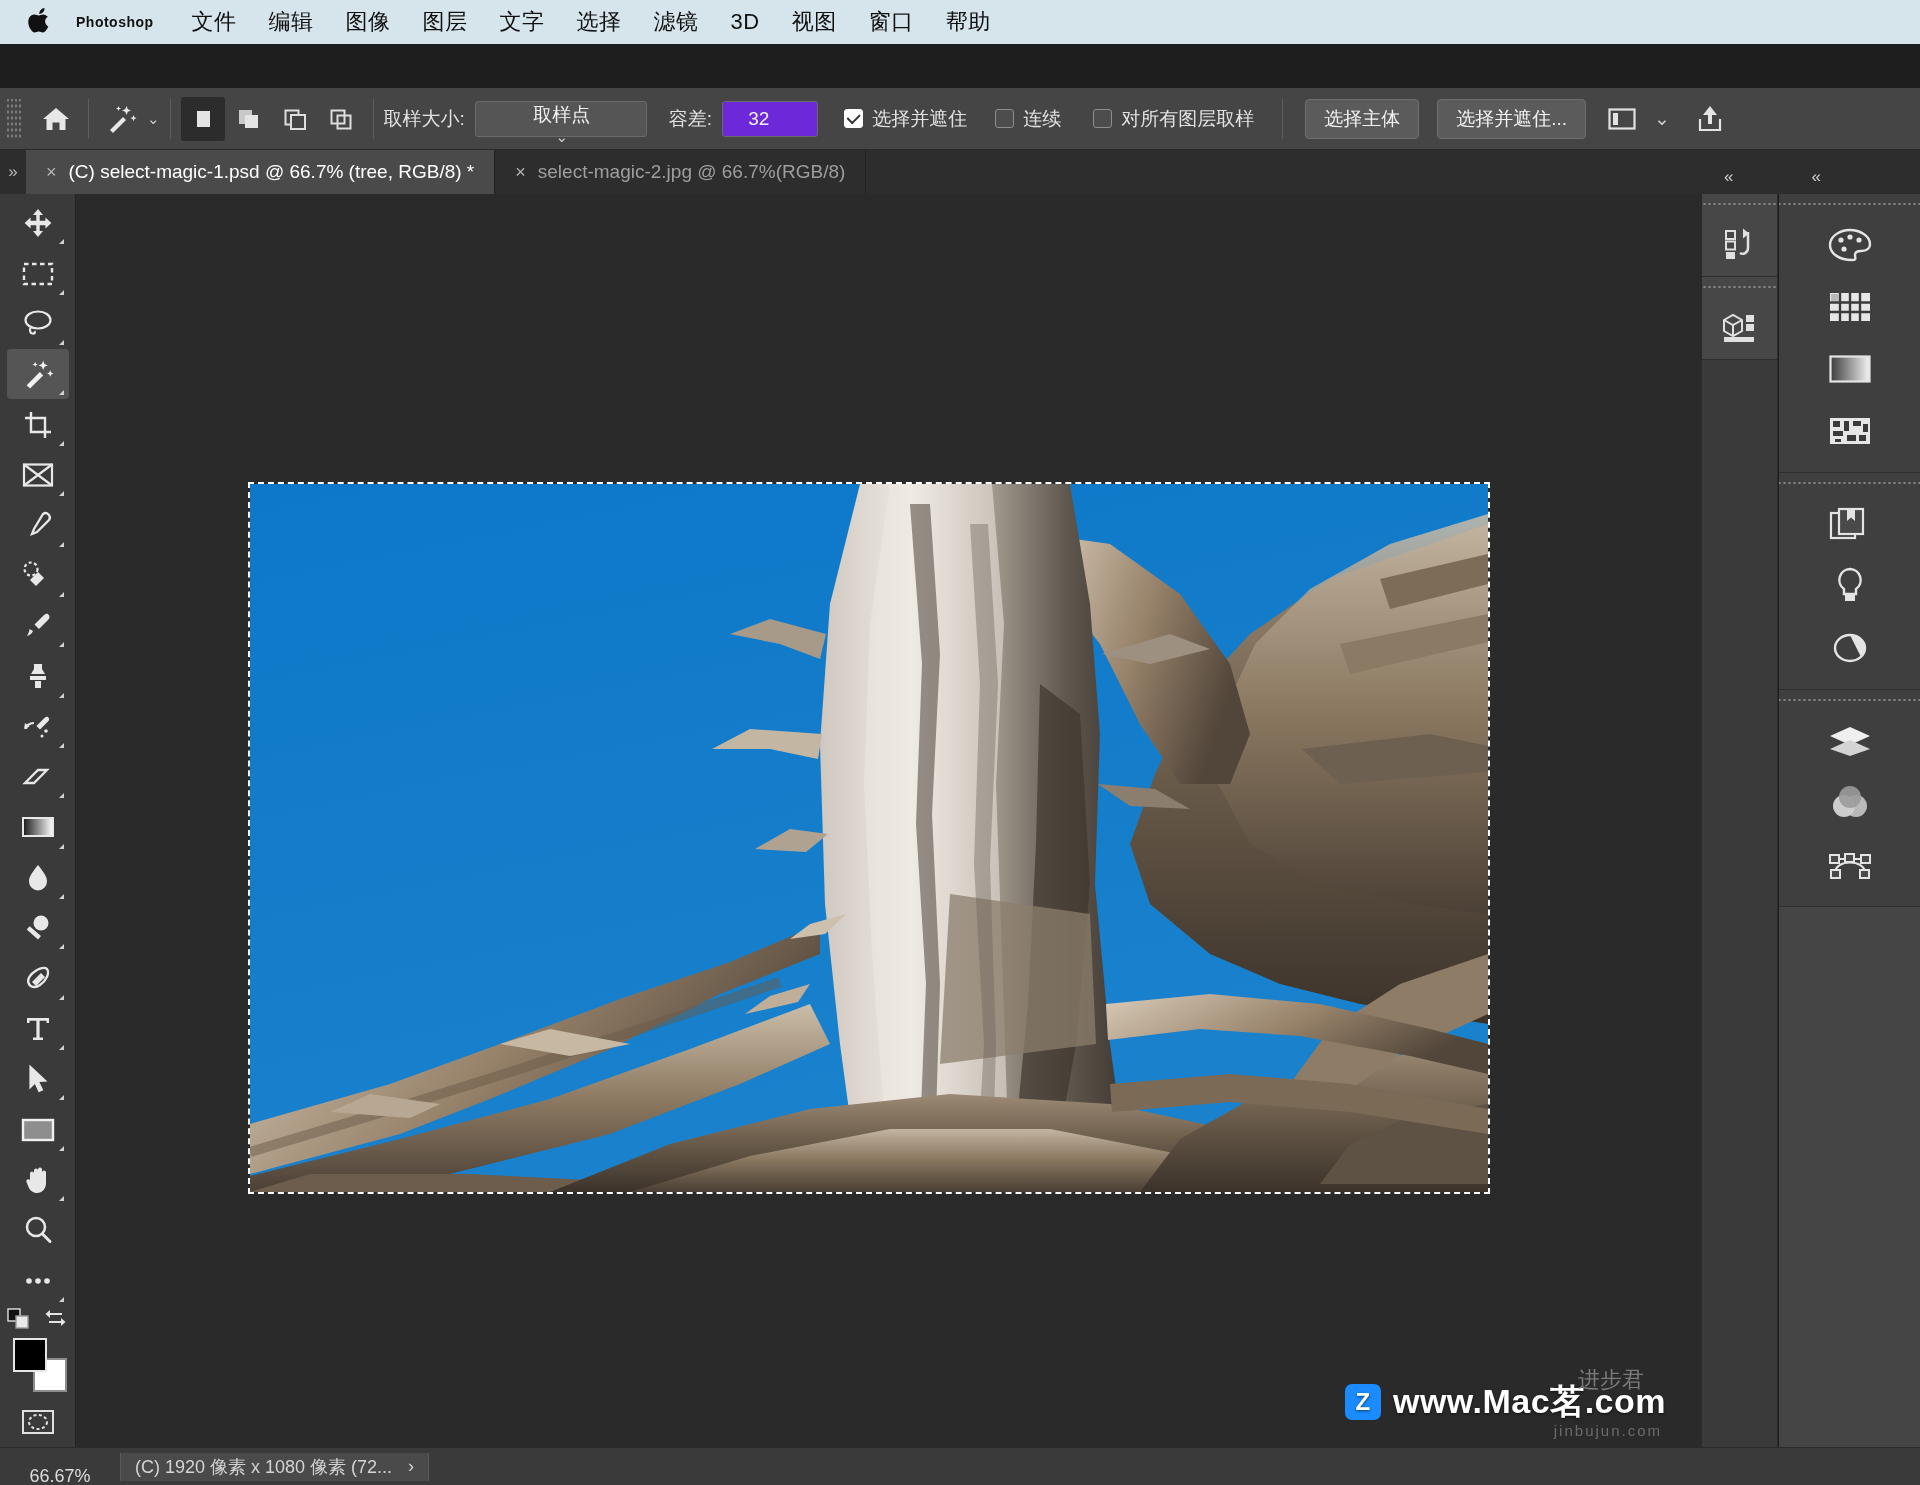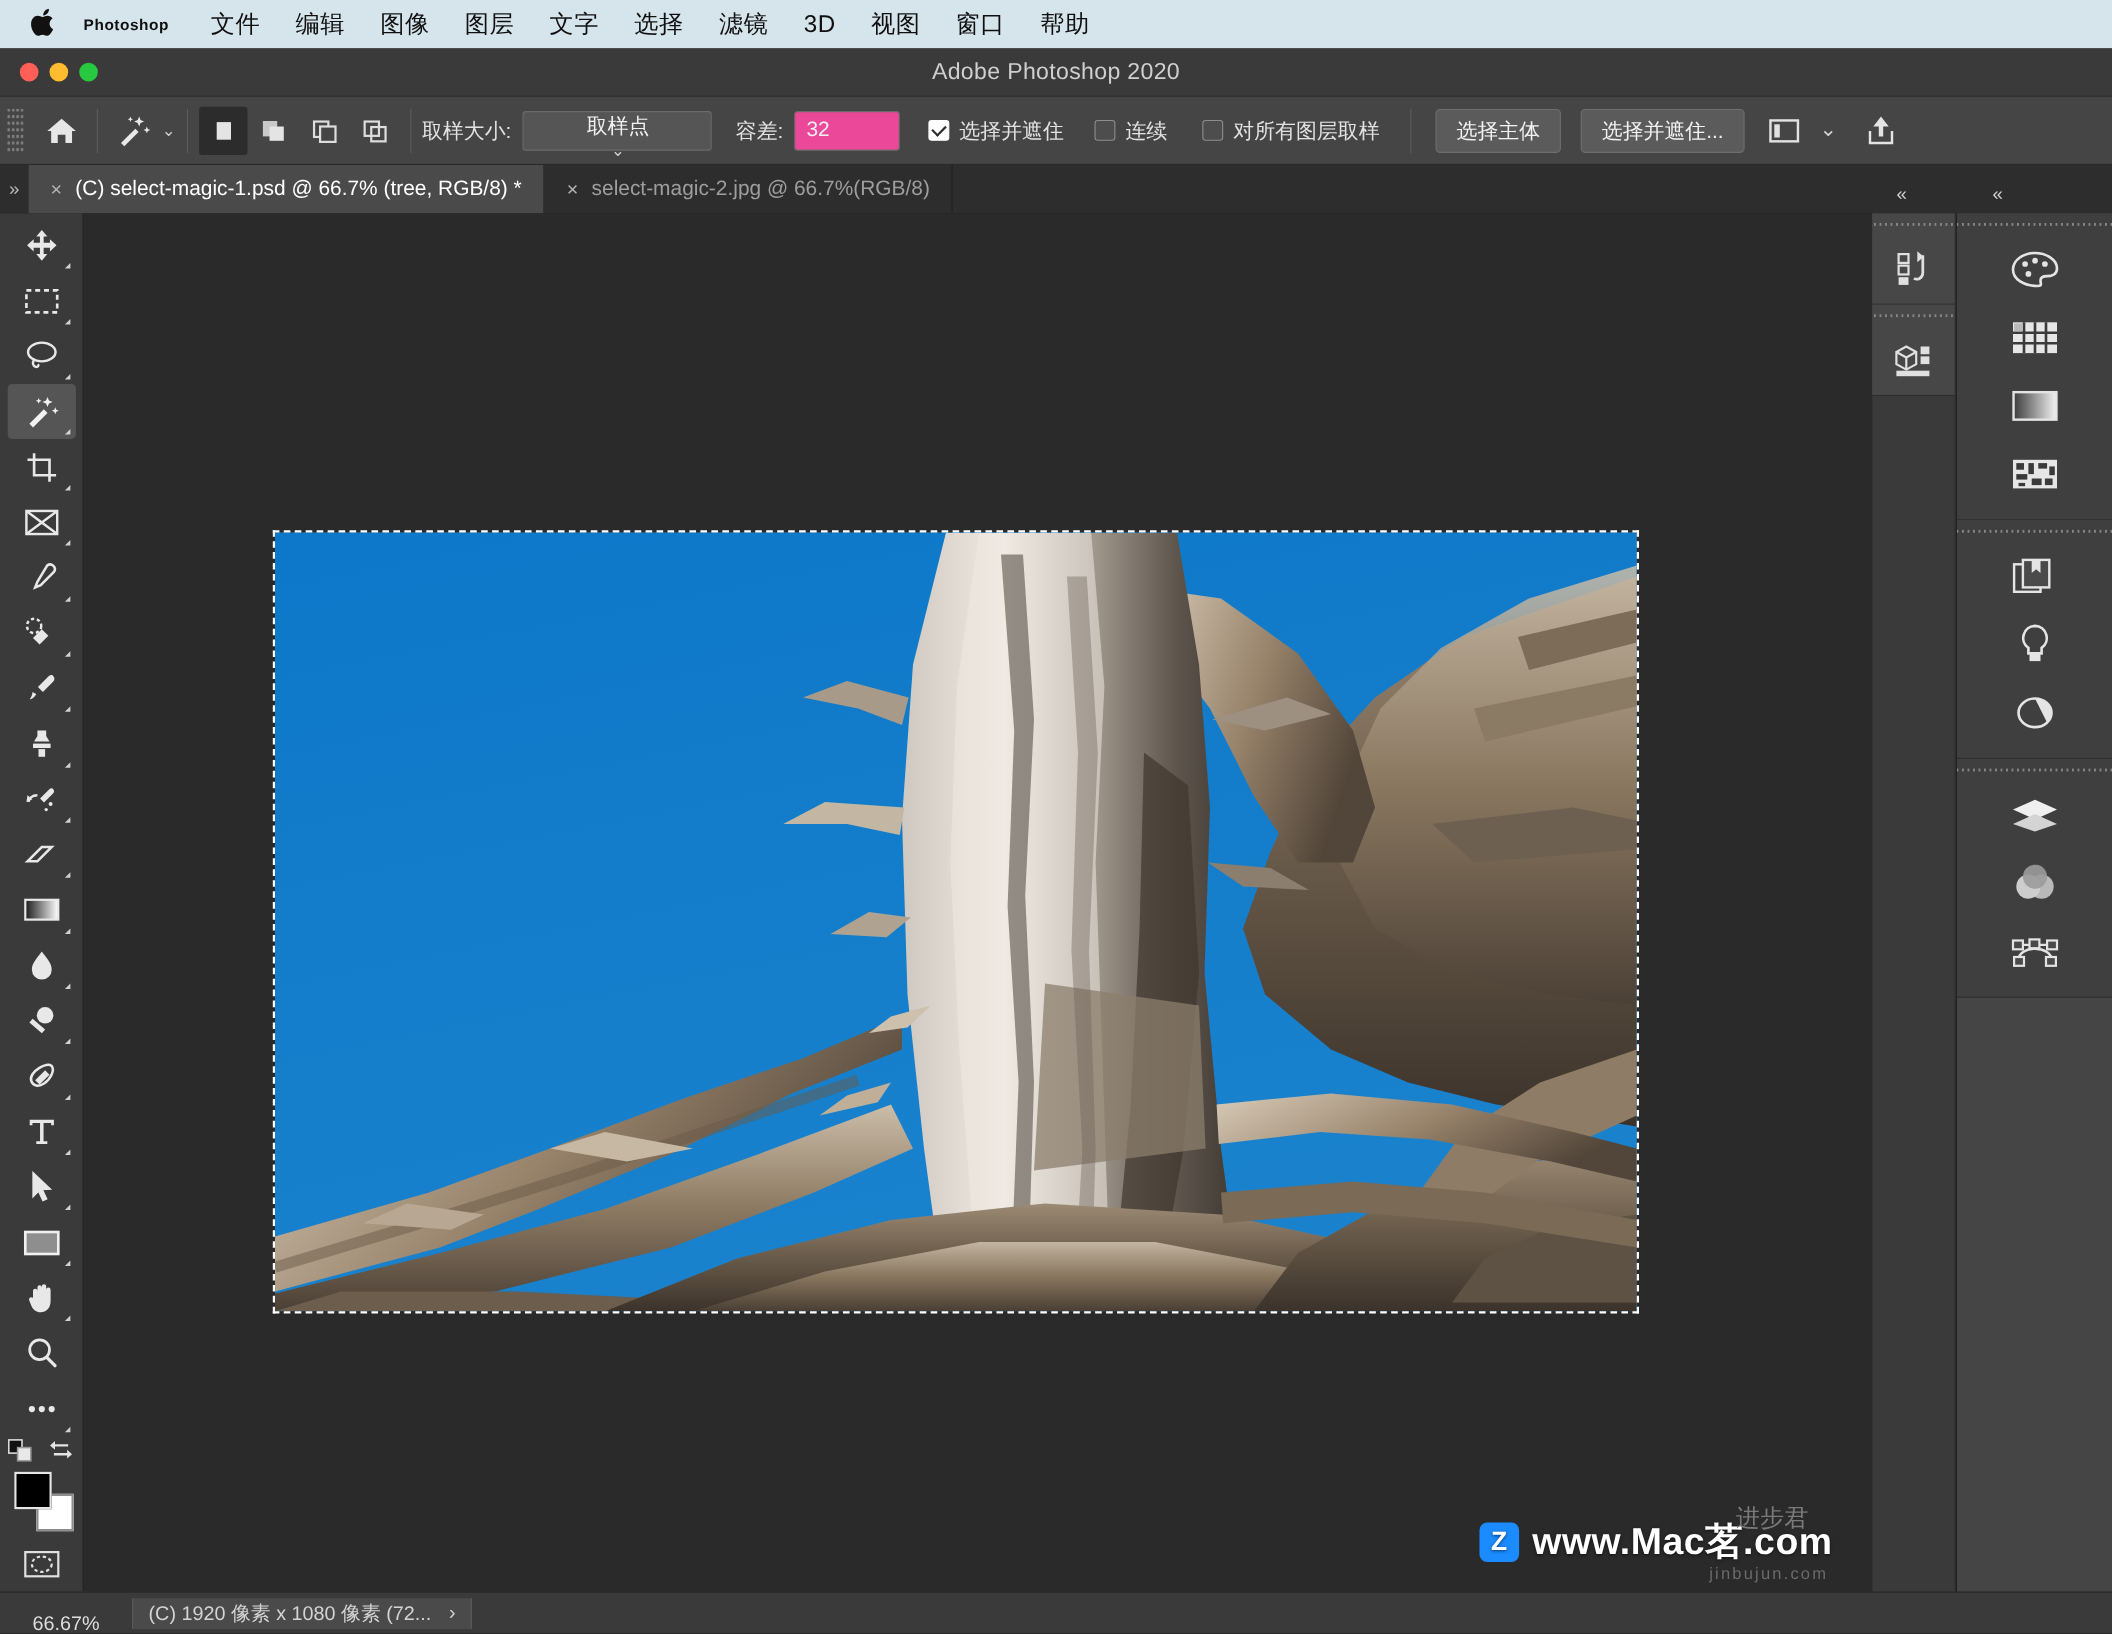--- a/index.html
+++ b/index.html
@@ -72,23 +72,23 @@
   .sm.active { background: #2c2c2c; }
   .ob-label { white-space: nowrap; margin-right: 10px; font-size: 19px; }
   .ob-select {
     background: #555; border: 1px solid #6a6a6a; border-radius: 3px;
     height: 36px; min-width: 172px; color: #f0f0f0; font-size: 19px;
     display: flex; align-items: center; justify-content: space-between;
     padding: 0 10px 0 12px;
     flex-direction: column;
   }
   .ob-input {
-    background: #ec4899; border: 1px solid #6a6a6a; border-radius: 3px;
+    background: #6d28d9; border: 1px solid #6a6a6a; border-radius: 3px;
     height: 36px; width: 96px; color: #f0f0f0; font-size: 19px;
-    display: flex; align-items: center; padding-left: 10px;
+    display: flex; align-items: center; padding-left: 25px;
   }
   .ob-check { display: flex; align-items: center; gap: 9px; white-space: nowrap; }
   .cbox {
     width: 19px; height: 19px; border-radius: 3px;
     border: 1px solid #8d8d8d; background: #4d4d4d;
     display: flex; align-items: center; justify-content: center;
   }
   .cbox.on { background: #ffffff; border-color: #ffffff; }
   .cbox.on::after {
     content: ""; width: 10px; height: 6px; border-left: 2.4px solid #2f2f2f;
@@ -239,28 +239,20 @@
     <span class="mi">图层</span>
     <span class="mi">文字</span>
     <span class="mi">选择</span>
     <span class="mi">滤镜</span>
     <span class="mi">3D</span>
     <span class="mi">视图</span>
     <span class="mi">窗口</span>
     <span class="mi">帮助</span>
   </div>
 
-  <div class="titlebar">
-    <div class="traffic">
-      <span class="dot red"></span>
-      <span class="dot yellow"></span>
-      <span class="dot green"></span>
-    </div>
-    <div class="title-text">Adobe Photoshop 2020</div>
-  </div>
 
   <div class="optionsbar">
     <div class="grip"></div>
 
     <div class="ob-btn ob-home">
       <svg width="30" height="28" viewBox="0 0 30 28">
         <path fill="#e6e6e6" d="M15 3 L28 14 L24.5 14 L24.5 25 L18.5 25 L18.5 17.5 L11.5 17.5 L11.5 25 L5.5 25 L5.5 14 L2 14 Z"></path>
       </svg>
     </div>
 

